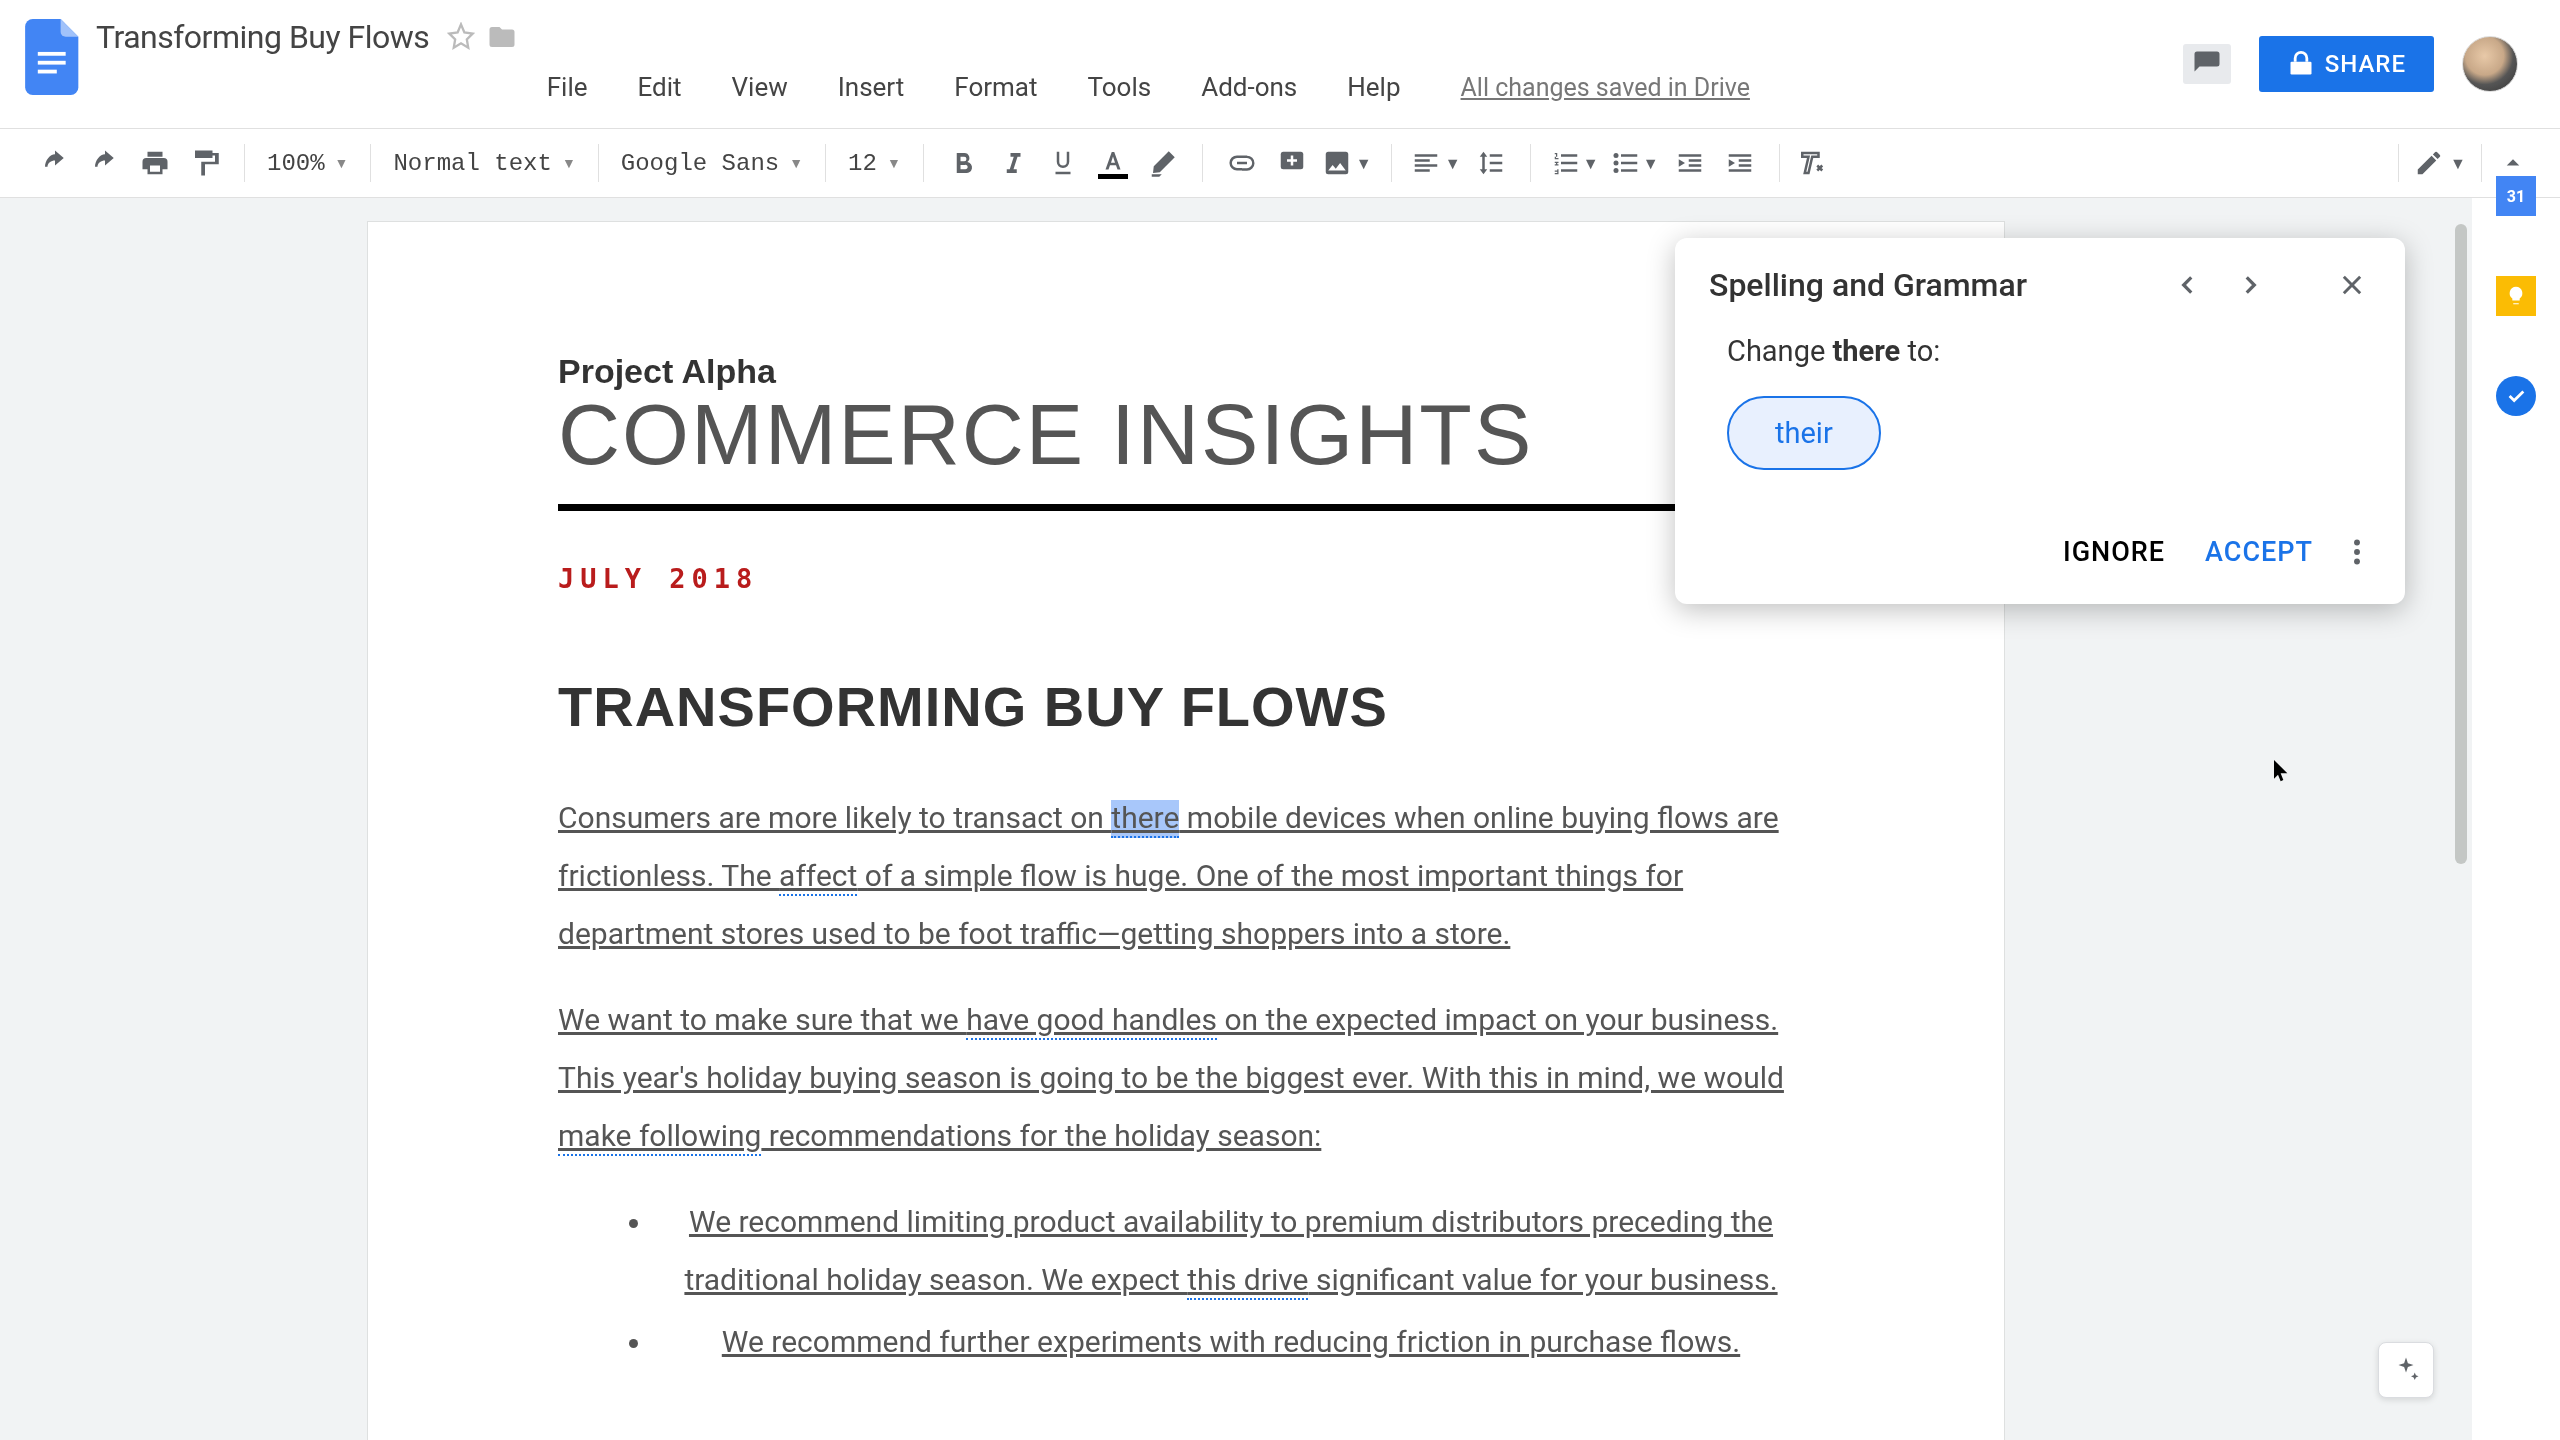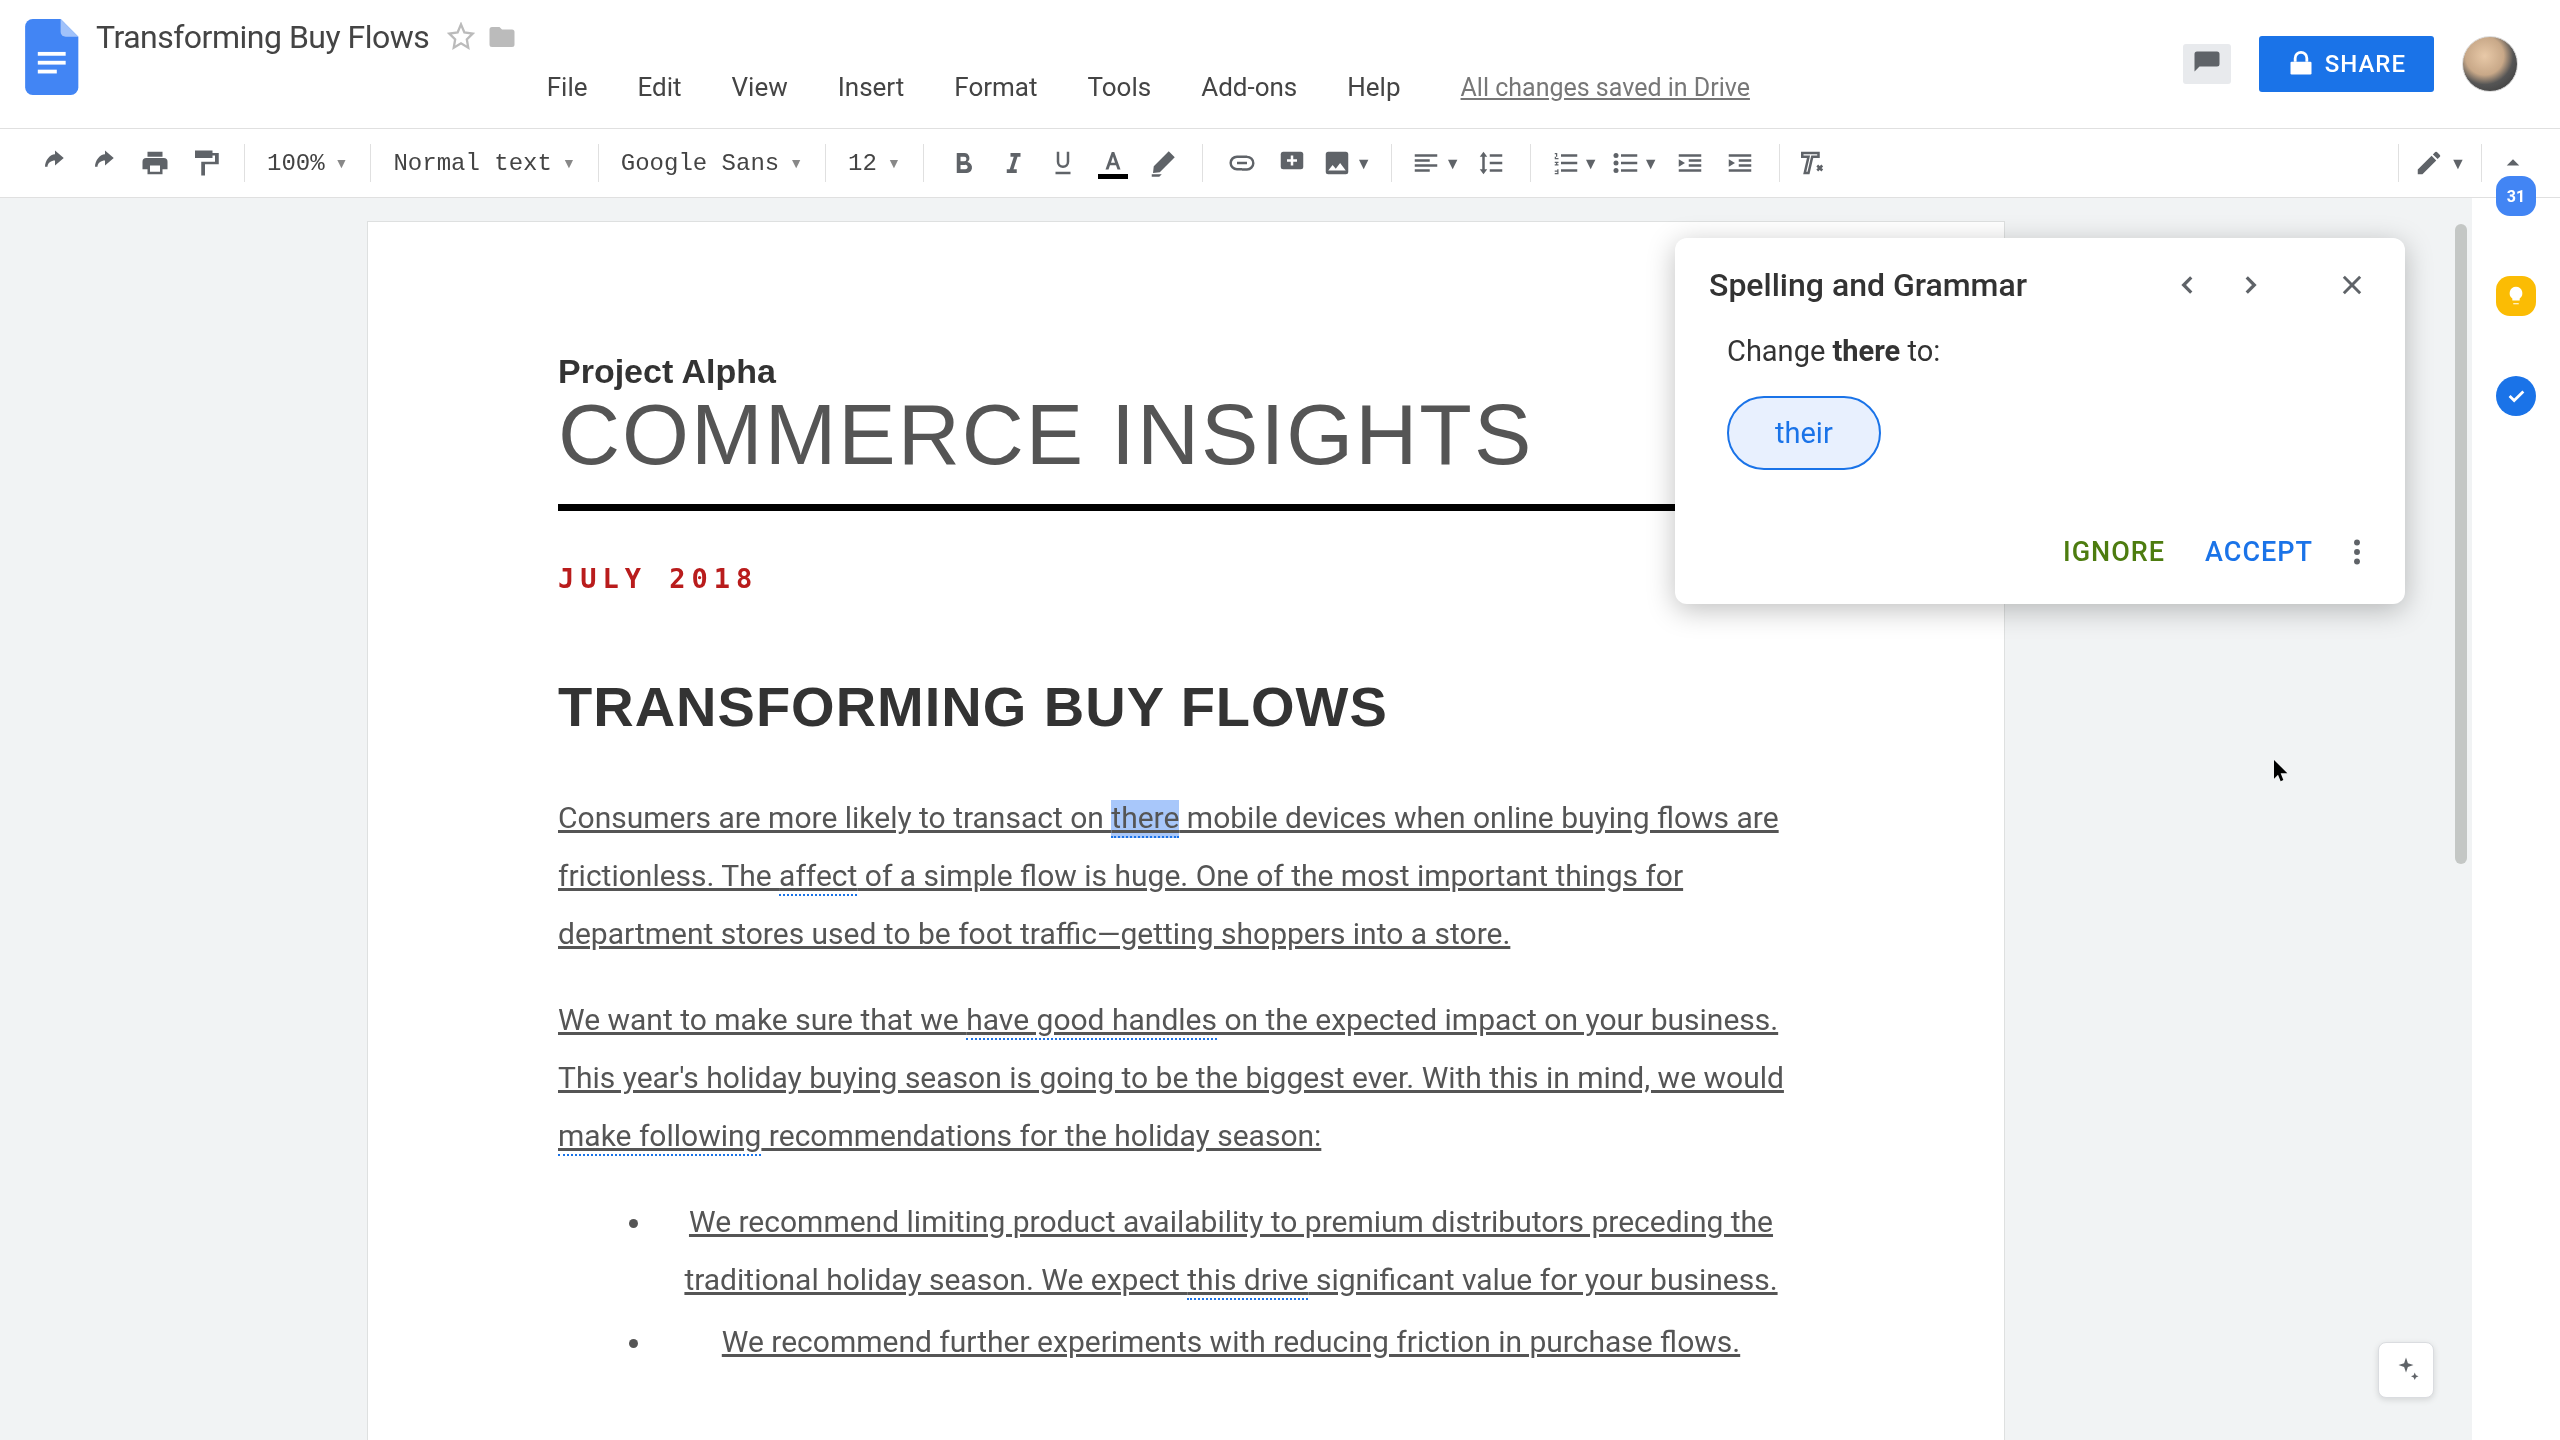--- a/index.html
+++ b/index.html
@@ -52,27 +52,27 @@
 .sg-panel { position: absolute; top: 238px; left: 1675px; width: 730px; background: #fff; border-radius: 12px; box-shadow: 0 6px 28px rgba(0,0,0,0.25); padding: 0; z-index: 50; }
 .sg-head { display: flex; align-items: center; padding: 28px 34px 22px; }
 .sg-title { font-size: 32px; font-weight: 500; color: #333; flex: 1; }
 .sg-nav { display: flex; gap: 24px; align-items: center; color: #5f6368; }
 .sg-nav button { background: none; border: none; cursor: pointer; color: #5f6368; width: 38px; height: 38px; display: flex; align-items: center; justify-content: center; }
 .sg-body { padding: 8px 52px 30px; }
 .sg-change-label { font-size: 29px; color: #333; }
 .sg-change-label b { font-weight: 700; }
 .sg-pill { display: inline-block; margin-top: 28px; padding: 18px 46px; border: 2px solid #1a73e8; border-radius: 999px; background: #e8f0fe; color: #1a73e8; font-size: 29px; cursor: pointer; }
 .sg-actions { display: flex; justify-content: flex-end; align-items: center; gap: 40px; padding: 36px 44px 36px; }
-.sg-ignore { font-size: 27px; font-weight: 500; color: #4d7c0f; letter-spacing: 1px; cursor: pointer; }
+.sg-ignore { font-size: 27px; font-weight: 500; color: #000000; letter-spacing: 1px; cursor: pointer; }
 .sg-accept { font-size: 27px; font-weight: 500; color: #1a73e8; letter-spacing: 1px; cursor: pointer; }
 .sg-more { color: #5f6368; cursor: pointer; }
 
 
 .side-strip { position: absolute; top: 132px; right: 0; width: 88px; display: flex; flex-direction: column; align-items: center; gap: 60px; padding-top: 44px; }
-.side-ico { width: 40px; height: 40px; border-radius: 14px; display: flex; align-items: center; justify-content: center; font-size: 16px; font-weight: 700; color: #fff; }
+.side-ico { width: 40px; height: 40px; border-radius: 0; display: flex; align-items: center; justify-content: center; font-size: 16px; font-weight: 700; color: #fff; }
 .side-cal { background: #4285f4; }
 .side-keep { background: #fbbc04; }
 .side-tasks { background: #1a73e8; border-radius: 50%; }
 
 
 .v-scroll { position: absolute; top: 198px; right: 88px; width: 22px; height: 1200px; background: #f1f3f4; }
 .v-thumb { position: absolute; top: 26px; left: 5px; width: 12px; height: 640px; background: #c4c7c5; border-radius: 6px; }
 
 
 .explore-fab { position: absolute; right: 126px; bottom: 42px; width: 56px; height: 56px; border: 1px solid #dadce0; border-radius: 8px; background: #fff; display:flex; align-items:center; justify-content:center; color:#5f6368; box-shadow: 0 2px 6px rgba(0,0,0,0.12); }

